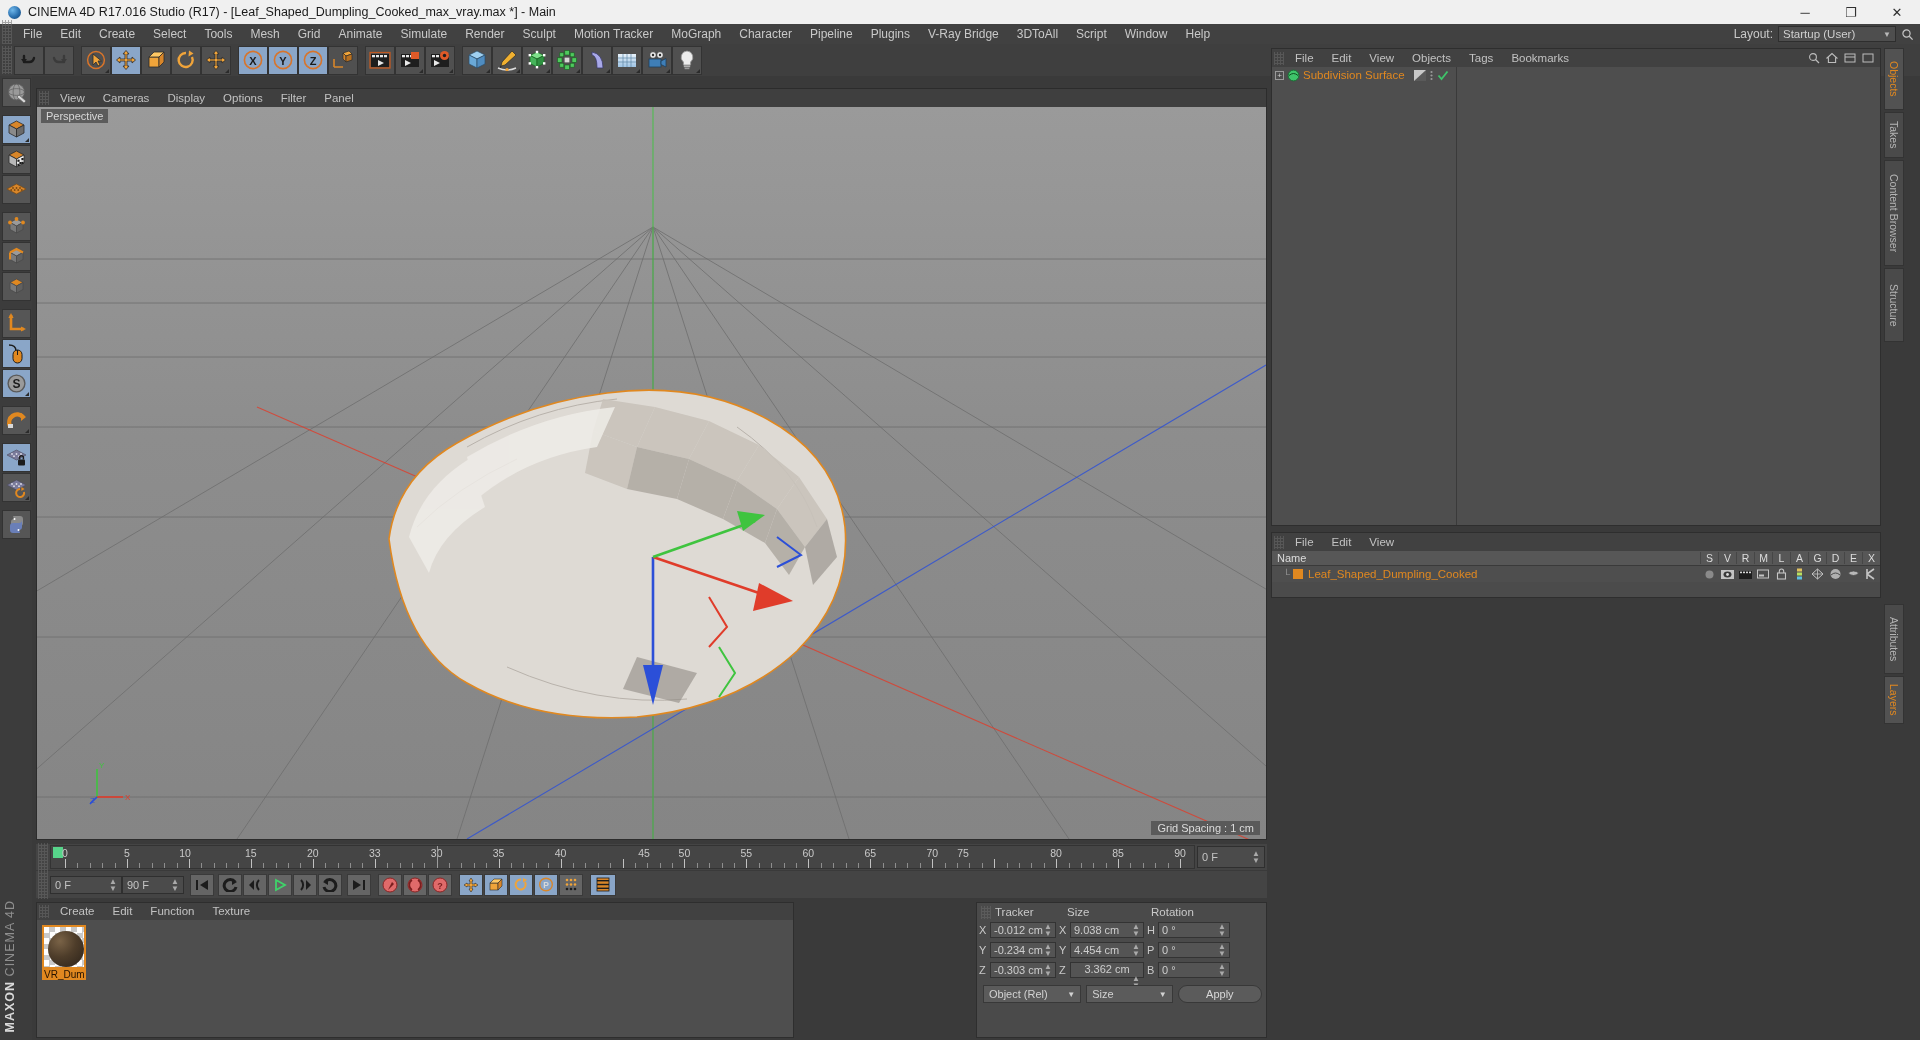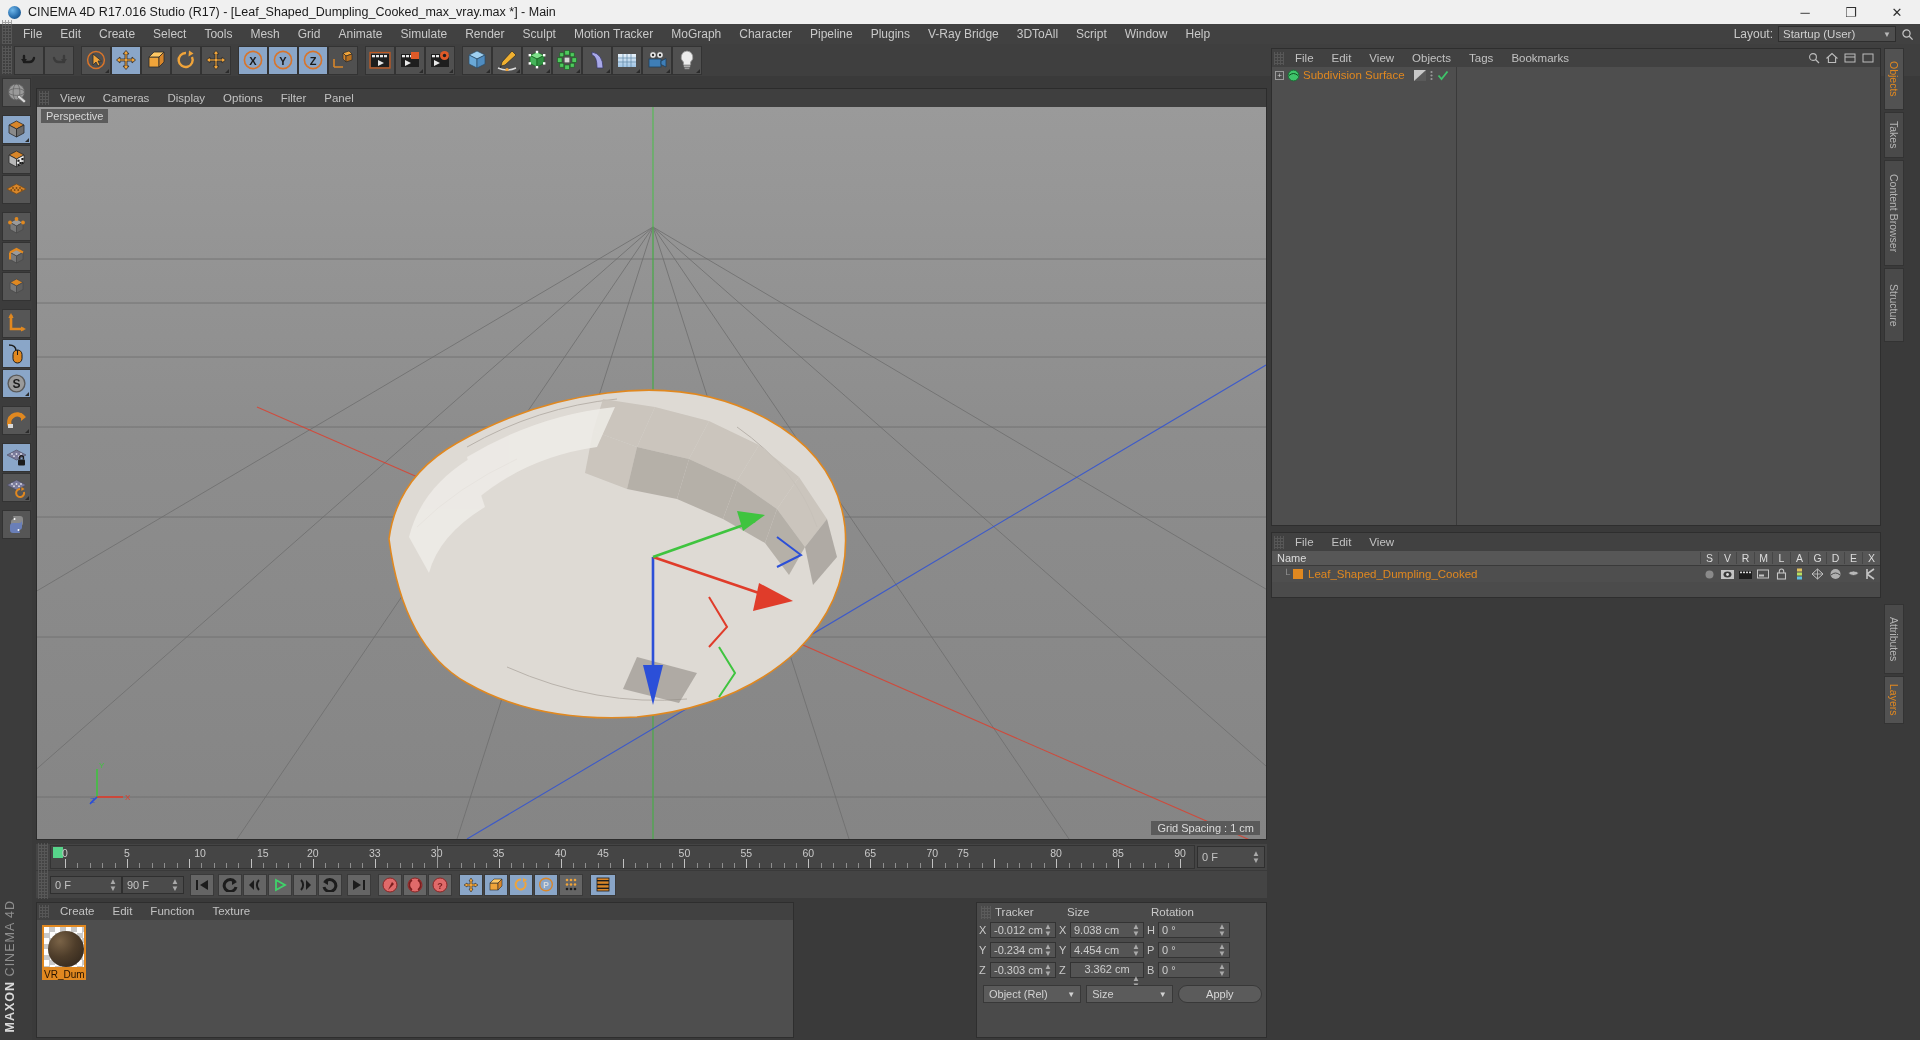--- a/index.html
+++ b/index.html
@@ -724,27 +724,27 @@
       <div class="tick min" style="left: 38.7778px;"></div>
       <div class="tick min" style="left: 51.1667px;"></div>
       <div class="tick min" style="left: 63.5556px;"></div>
       <div class="tick maj" style="left: 75.9444px;"></div>
       <div class="lab" style="left: 75.9444px;">5</div>
       <div class="tick min" style="left: 88.3333px;"></div>
       <div class="tick min" style="left: 100.722px;"></div>
       <div class="tick min" style="left: 113.111px;"></div>
       <div class="tick min" style="left: 125.5px;"></div>
       <div class="tick maj" style="left: 137.889px;"></div>
-      <div class="lab" style="left: 149px;">10</div>
+      <div class="lab" style="left: 134px;">10</div>
       <div class="tick min" style="left: 150.278px;"></div>
       <div class="tick min" style="left: 162.667px;"></div>
       <div class="tick min" style="left: 175.056px;"></div>
       <div class="tick min" style="left: 187.444px;"></div>
       <div class="tick maj" style="left: 199.833px;"></div>
-      <div class="lab" style="left: 199.833px; margin-left: 12px;">15</div>
+      <div class="lab" style="left: 199.833px;">15</div>
       <div class="tick min" style="left: 212.222px;"></div>
       <div class="tick min" style="left: 224.611px;"></div>
       <div class="tick min" style="left: 237px;"></div>
       <div class="tick min" style="left: 249.389px;"></div>
       <div class="tick maj" style="left: 261.778px;"></div>
       <div class="lab" style="left: 261.778px;">20</div>
       <div class="tick min" style="left: 274.167px;"></div>
       <div class="tick min" style="left: 286.556px;"></div>
       <div class="tick min" style="left: 298.944px;"></div>
       <div class="tick min" style="left: 311.333px;"></div>
@@ -766,21 +766,21 @@
       <div class="tick min" style="left: 472.389px;"></div>
       <div class="tick min" style="left: 484.778px;"></div>
       <div class="tick min" style="left: 497.167px;"></div>
       <div class="tick maj" style="left: 509.556px;"></div>
       <div class="lab" style="left: 509.556px;">40</div>
       <div class="tick min" style="left: 521.944px;"></div>
       <div class="tick min" style="left: 534.333px;"></div>
       <div class="tick min" style="left: 546.722px;"></div>
       <div class="tick min" style="left: 559.111px;"></div>
       <div class="tick maj" style="left: 571.5px;"></div>
-      <div class="lab" style="left: 552px; text-align: right;">45</div>
+      <div class="lab" style="left: 593px; text-align: right;">45</div>
       <div class="tick min" style="left: 583.889px;"></div>
       <div class="tick min" style="left: 596.278px;"></div>
       <div class="tick min" style="left: 608.667px;"></div>
       <div class="tick min" style="left: 621.056px;"></div>
       <div class="tick maj" style="left: 633.444px;"></div>
       <div class="lab" style="left: 633.444px;">50</div>
       <div class="tick min" style="left: 645.833px;"></div>
       <div class="tick min" style="left: 658.222px;"></div>
       <div class="tick min" style="left: 670.611px;"></div>
       <div class="tick min" style="left: 683px;"></div>

